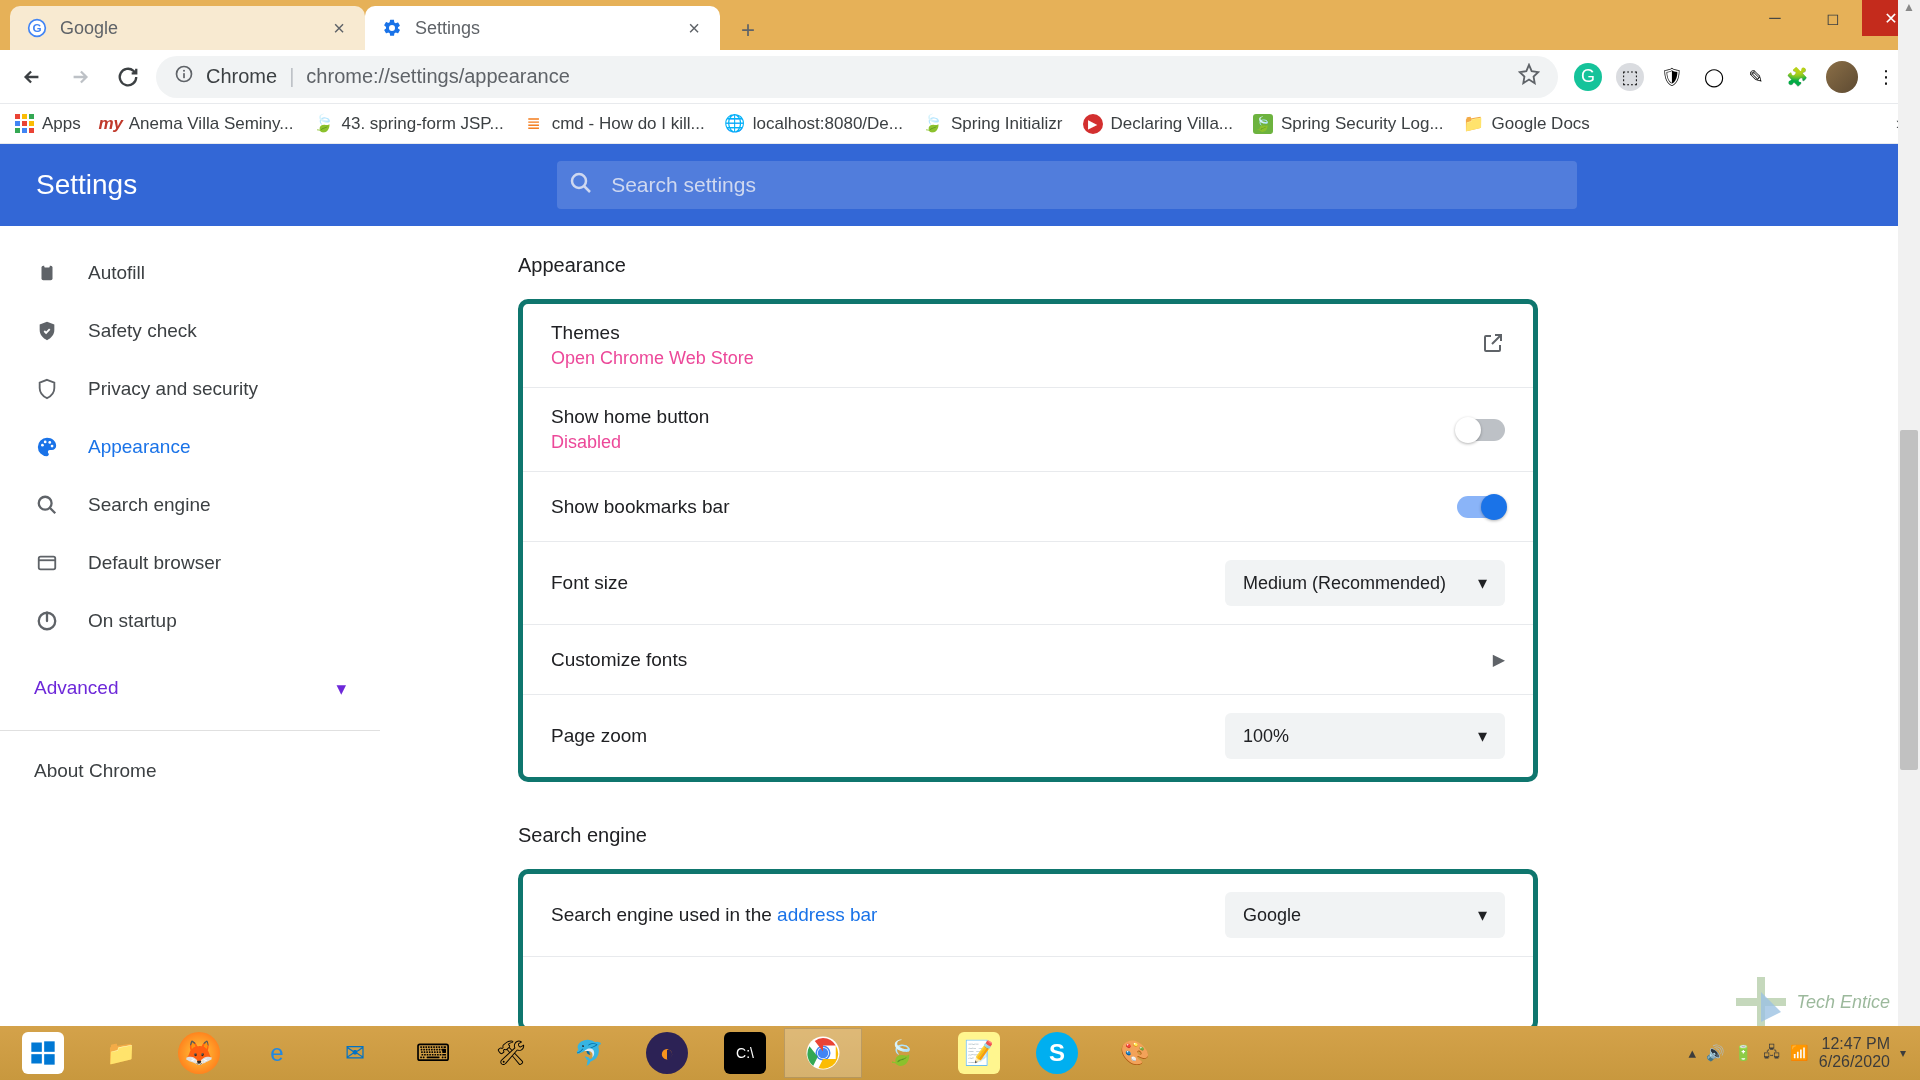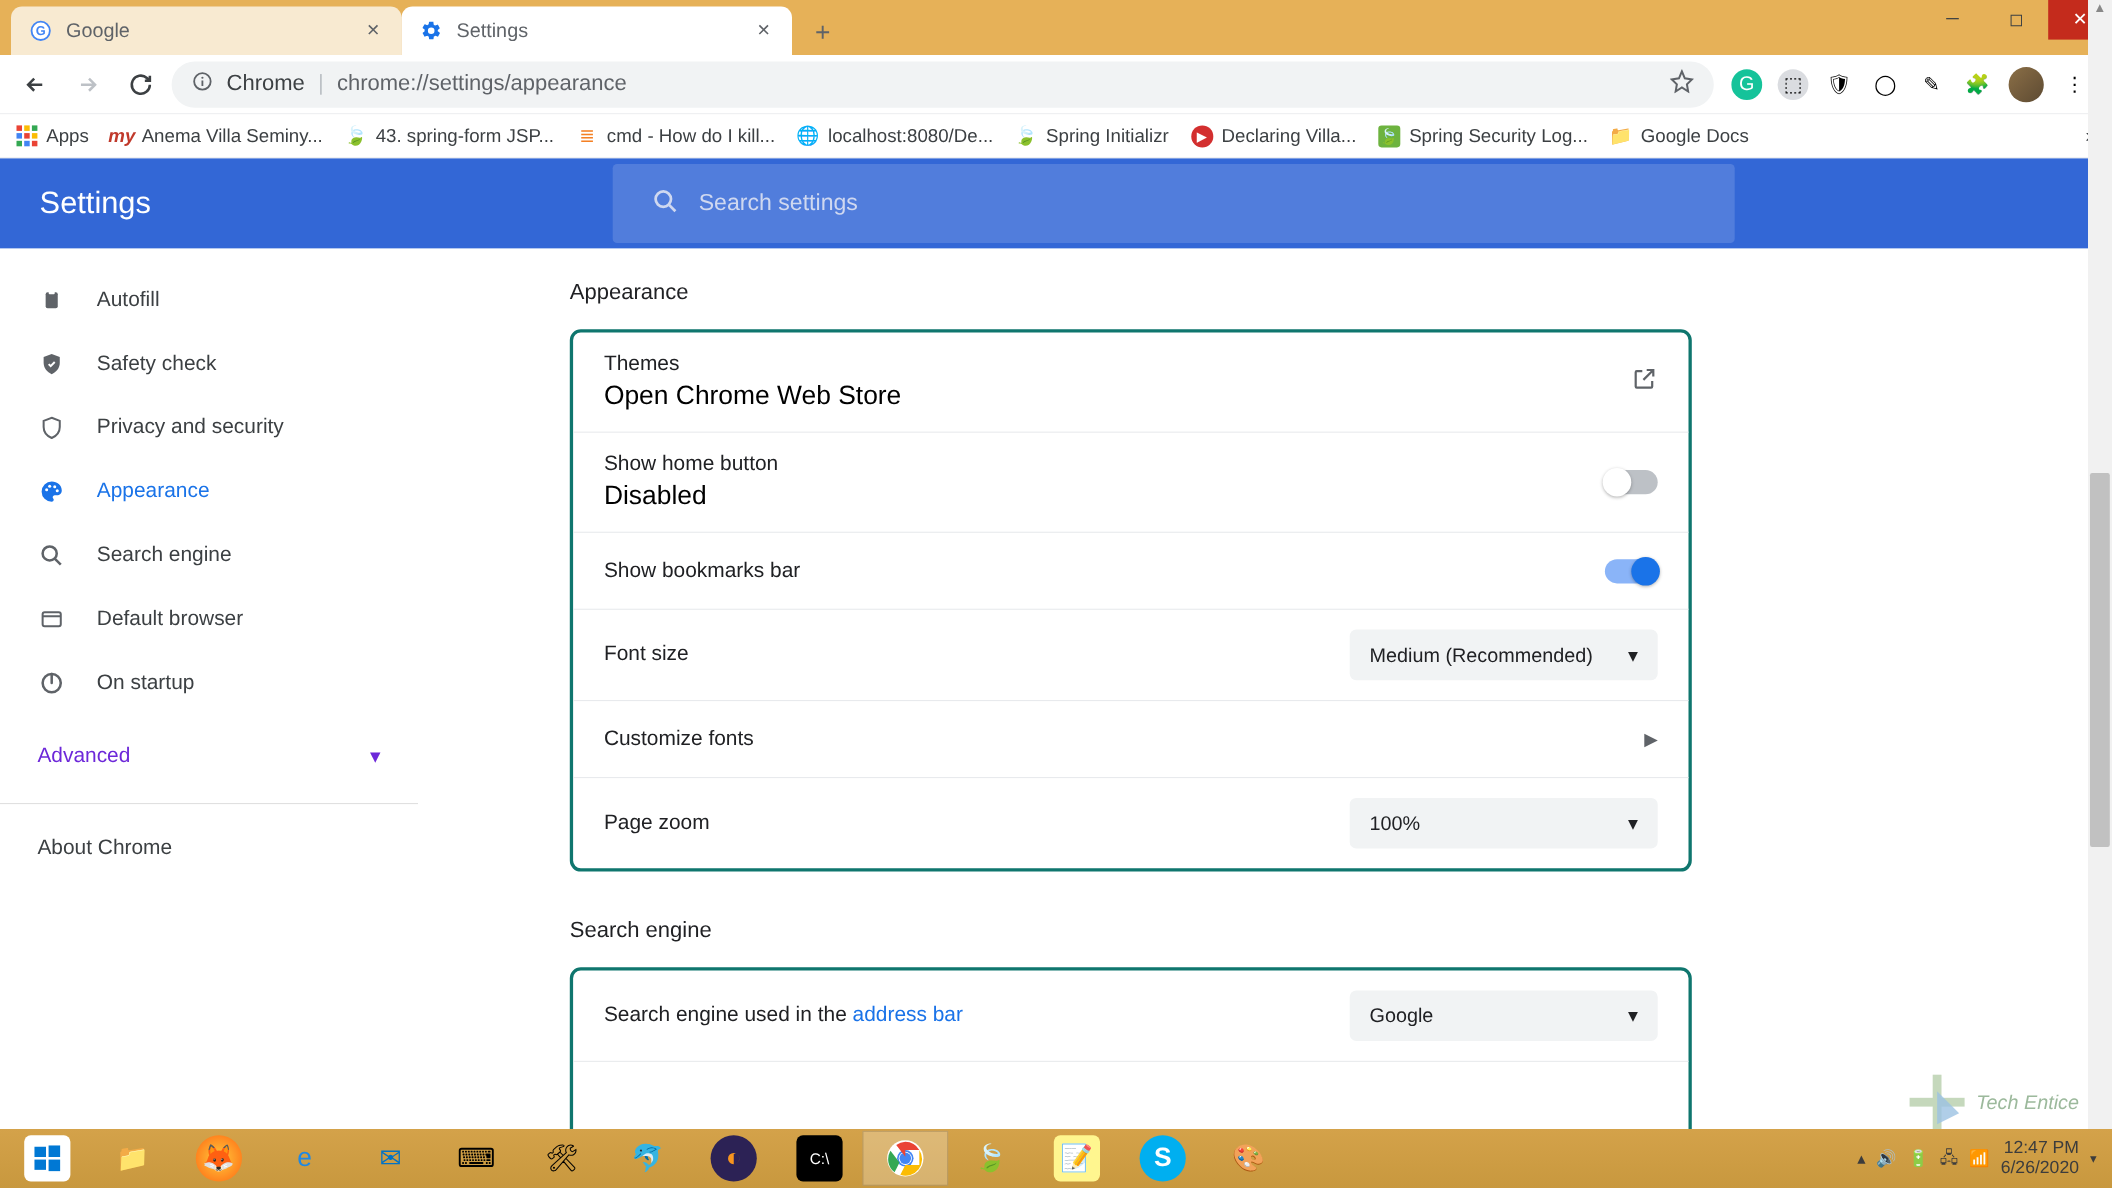--- a/index.html
+++ b/index.html
@@ -38,42 +38,42 @@
   .bm-icon { width: 20px; height: 20px; display: flex; align-items: center; justify-content: center; }
   .apps-grid { display: grid; grid-template-columns: repeat(3, 5px); grid-template-rows: repeat(3, 5px); gap: 2px; }
   .apps-grid div:nth-child(1){background:#ea4335}.apps-grid div:nth-child(2){background:#fbbc04}.apps-grid div:nth-child(3){background:#34a853}
   .apps-grid div:nth-child(4){background:#4285f4}.apps-grid div:nth-child(5){background:#ea4335}.apps-grid div:nth-child(6){background:#fbbc04}
   .apps-grid div:nth-child(7){background:#34a853}.apps-grid div:nth-child(8){background:#4285f4}.apps-grid div:nth-child(9){background:#ea4335}
   .bm-more { margin-left: auto; font-size: 18px; }
 
   
   .settings-header { height: 82px; background: #3367d6; display: flex; align-items: center; padding: 0 36px; color: #fff; }
   .settings-title { font-size: 28px; font-weight: 400; }
-  .search-settings { margin-left: 420px; width: 1020px; height: 72px; background: rgba(255,255,255,0.15); border-radius: 4px; display: flex; align-items: center; padding: 0 36px; gap: 18px; }
+  .search-settings { margin-left: 420px; width: 1020px; height: 48px; background: rgba(255,255,255,0.15); border-radius: 4px; display: flex; align-items: center; padding: 0 12px; gap: 18px; }
   .search-settings input { background: transparent; border: none; outline: none; color: #fff; font-size: 21px; flex: 1; }
   .search-settings input::placeholder { color: #cfd8f0; }
 
   
   .content { display: flex; height: calc(100% - 50px - 54px - 40px - 82px - 54px); background: #fff; }
   .sidebar { width: 380px; padding: 18px 0; }
   .side-item { height: 58px; display: flex; align-items: center; padding: 0 34px; gap: 28px; font-size: 19px; color: #3c4043; cursor: pointer; }
   .side-item.active { color: #1a73e8; }
   .side-item .icon { width: 26px; display: flex; justify-content: center; }
   .side-advanced { height: 56px; display: flex; align-items: center; justify-content: space-between; padding: 0 34px; font-size: 19px; color: #6d28d9; margin-top: 10px; }
   .side-divider { height: 1px; background: #e0e0e0; margin: 14px 0; }
   .side-link { height: 52px; display: flex; align-items: center; justify-content: space-between; padding: 0 34px; font-size: 19px; color: #3c4043; }
 
   .main { flex: 1; padding: 28px 0; overflow-y: auto; position: relative; }
   .section-title { font-size: 20px; color: #202124; margin: 0 0 22px 138px; }
-  .card { width: 1020px; margin-left: 138px; border: 3px solid #0f766e; border-radius: 10px; background: #fff; margin-bottom: 42px; }
+  .card { width: 1020px; margin-left: 138px; border: 5px solid #0f766e; border-radius: 10px; background: #fff; margin-bottom: 42px; }
   .row { min-height: 70px; display: flex; align-items: center; justify-content: space-between; padding: 18px 28px; border-bottom: 1px solid #e8eaed; }
   .row:last-child { border-bottom: none; }
   .row-text { display: flex; flex-direction: column; gap: 4px; }
   .row-label { font-size: 19px; color: #202124; }
-  .row-sub { font-size: 24px; color: #000000; }
+  .row-sub { font-size: 18px; color: #ec4899; }
   .row-link { color: #1a73e8; }
   .external-icon { font-size: 22px; color: #5f6368; }
   .toggle { width: 48px; height: 22px; border-radius: 11px; position: relative; }
   .toggle.off { background: #bdc1c6; }
   .toggle.off::after { content:''; position:absolute; left:-2px; top:-2px; width:26px; height:26px; border-radius:50%; background:#fff; box-shadow:0 1px 3px rgba(0,0,0,0.3); }
   .toggle.on { background: #8ab4f8; }
   .toggle.on::after { content:''; position:absolute; right:-2px; top:-2px; width:26px; height:26px; border-radius:50%; background:#1a73e8; box-shadow:0 1px 3px rgba(0,0,0,0.3); }
   .dropdown { min-width: 280px; height: 46px; background: #f1f3f4; border-radius: 6px; display: flex; align-items: center; justify-content: space-between; padding: 0 18px; font-size: 18px; color: #202124; }
   .arrow-right { color: #5f6368; font-size: 16px; }
 

